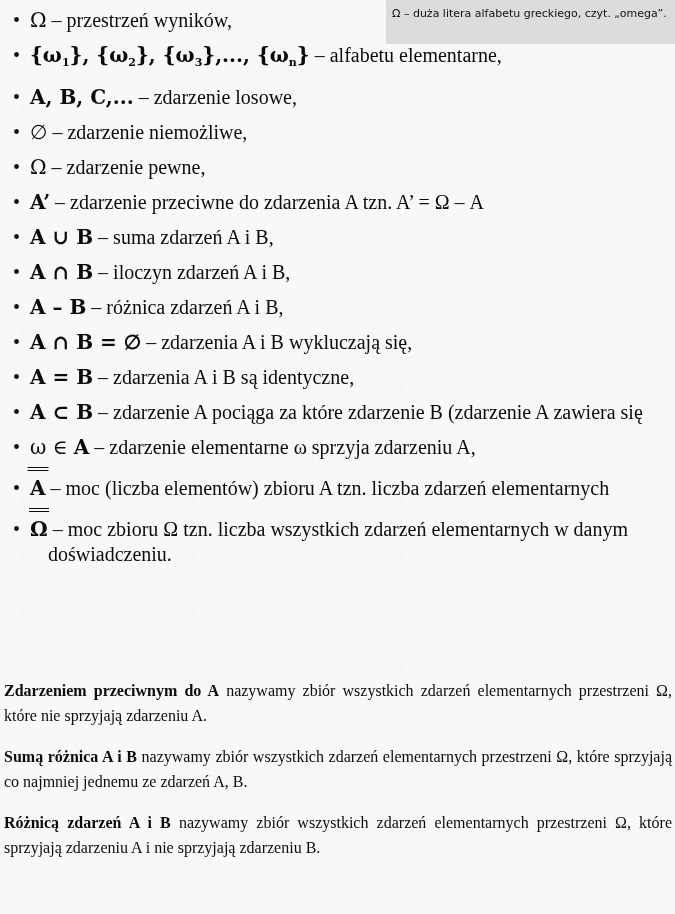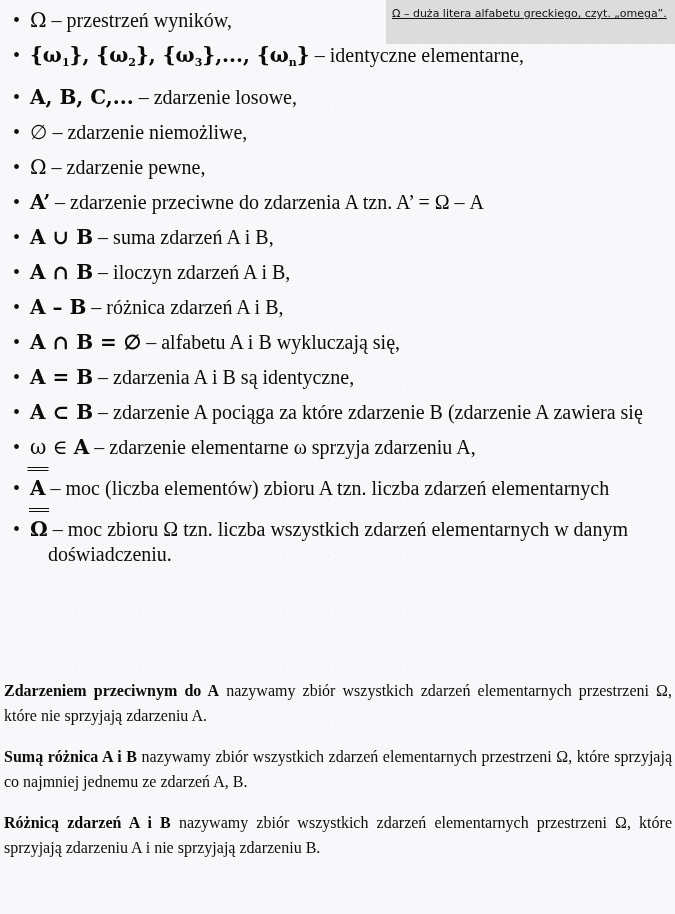--- a/index.html
+++ b/index.html
@@ -41,21 +41,21 @@
     height: 44px;
     background: #dcdcdc;
     box-sizing: border-box;
     padding: 5px 6px 0 6px;
     font-family: "DejaVu Sans", "Liberation Sans", sans-serif;
     font-size: 11px;
     line-height: 17px;
     color: #121212;
     z-index: 3;
   }
-  .callout div { white-space: nowrap; text-decoration: underline; }
+  .callout div { white-space: nowrap; }
 
   
   .bullet-list {
     position: absolute;
     left: 0;
     top: 0;
     width: 675px;
     z-index: 2;
   }
   .bullet-item {
@@ -133,21 +133,21 @@
 
 <div class="bullet-list">
 
   <div class="bullet-item" style="margin-top:8px;">
     <span class="dot">•</span>
     <span class="sym">Ω</span><span> – przestrzeń wyników,</span>
   </div>
 
   <div class="bullet-item">
     <span class="dot">•</span>
-    <span class="sym b">{ω<sub>1</sub>}, {ω<sub>2</sub>}, {ω<sub>3</sub>},..., {ω<sub>n</sub>}</span><span> – identyczne elementarne,</span>
+    <span class="sym b">{ω<sub>1</sub>}, {ω<sub>2</sub>}, {ω<sub>3</sub>},..., {ω<sub>n</sub>}</span><span> – alfabetu elementarne,</span>
   </div>
 
   <div class="bullet-item">
     <span class="dot">•</span>
     <span class="sym b">A, B, C,...</span><span> – zdarzenie losowe,</span>
   </div>
 
   <div class="bullet-item">
     <span class="dot">•</span>
     <span class="sym">∅</span><span> – zdarzenie niemożliwe,</span>
@@ -173,21 +173,21 @@
     <span class="sym b">A ∩ B</span><span> – iloczyn zdarzeń A i B,</span>
   </div>
 
   <div class="bullet-item">
     <span class="dot">•</span>
     <span class="sym b">A – B</span><span> – różnica zdarzeń A i B,</span>
   </div>
 
   <div class="bullet-item">
     <span class="dot">•</span>
-    <span class="sym b">A ∩ B = ∅</span><span> – alfabetu A i B wykluczają się,</span>
+    <span class="sym b">A ∩ B = ∅</span><span> – zdarzenia A i B wykluczają się,</span>
   </div>
 
   <div class="bullet-item">
     <span class="dot">•</span>
     <span class="sym b">A = B</span><span> – zdarzenia A i B są identyczne,</span>
   </div>
 
   <div class="bullet-item">
     <span class="dot">•</span>
     <span class="sym b">A ⊂ B</span><span> – zdarzenie A pociąga za które zdarzenie B (zdarzenie A zawiera się</span>

